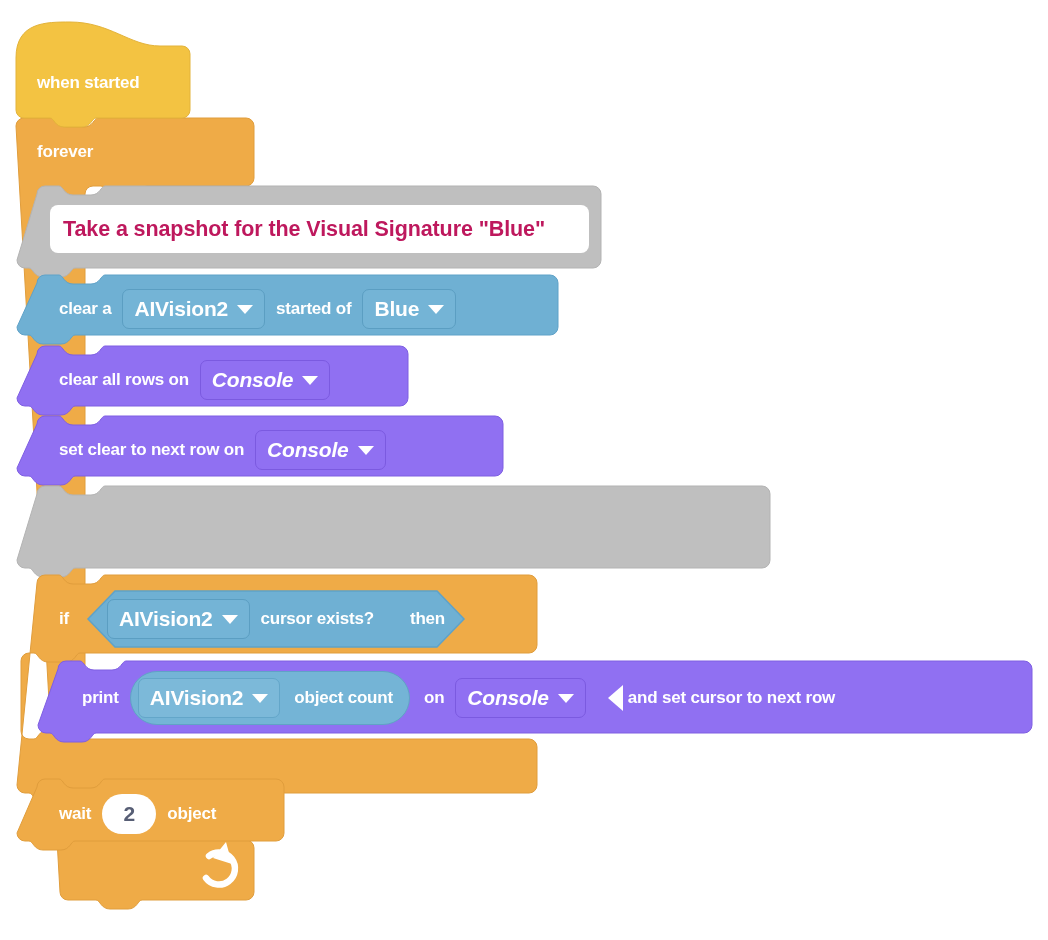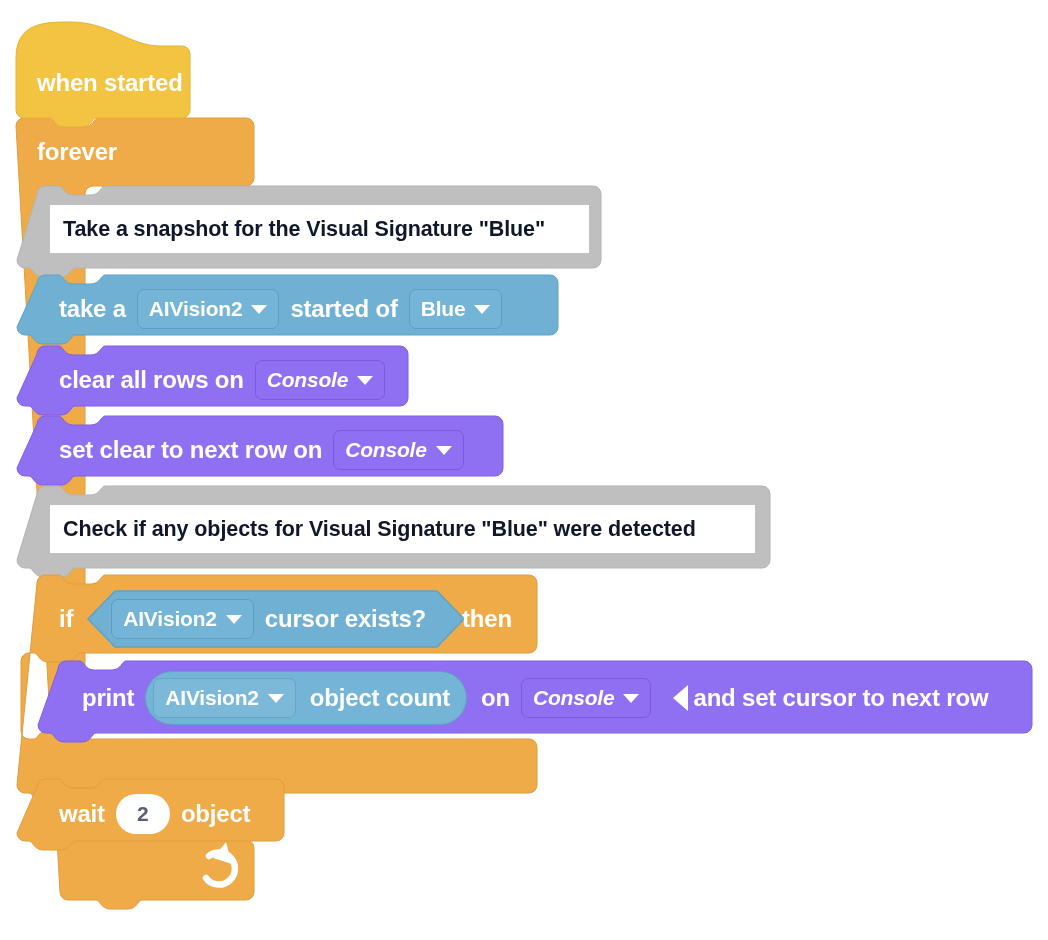--- a/index.html
+++ b/index.html
@@ -6,21 +6,21 @@
   html,body{margin:0;padding:0;background:#ffffff;}
   body{
     width:1048px;height:940px;overflow:hidden;
     font-family:"Liberation Sans",sans-serif;
     -webkit-font-smoothing:antialiased;
   }
   #canvas{position:relative;width:1048px;height:940px;}
 
   
   .lbl{
-    color:#ffffff;font-weight:bold;font-size:24px;
+    color:#ffffff;font-weight:bold;font-size:17px;
     letter-spacing:-0.2px;white-space:nowrap;
   }
 
   
   #shapes{position:absolute;left:0;top:0;width:1048px;height:940px;}
 
   
   .row{
     position:absolute;display:flex;align-items:center;
     height:0;white-space:nowrap;
@@ -51,24 +51,24 @@
   .reporter{
     display:inline-flex;align-items:center;
     background:#74b4d6;border:1.5px solid #60a2c6;
     border-radius:999px;height:54px;padding:0 16px 0 7px;box-sizing:border-box;
   }
   .gap{display:inline-block;width:11px;}
   .gap-s{display:inline-block;width:8px;}
 
   
   .comment-field{
-    position:absolute;background:#ffffff;border-radius:0;
+    position:absolute;background:#ffffff;border-radius:8px;
     display:flex;align-items:center;box-sizing:border-box;
     padding:0 13px;
-    color:#0f172a;font-weight:bold;font-size:21.5px;
+    color:#be185d;font-weight:bold;font-size:21.5px;
     letter-spacing:-0.1px;white-space:nowrap;
   }
 </style>
 </head>
 <body>
 
 <div id="canvas">
 
   <svg id="shapes" viewBox="0 0 1048 940">
     <defs>
@@ -251,21 +251,21 @@
 
   <div class="row" style="left:37px;top:152px;">
     <span class="lbl">forever</span>
   </div>
 
   <div class="comment-field" style="left:50px;top:205px;width:539px;height:48px;">
     <span>Take a snapshot for the Visual Signature "Blue"</span>
   </div>
 
   <div class="row" style="left:59px;top:309px;">
-    <span class="lbl">take a</span>
+    <span class="lbl">clear a</span>
     <span class="gap"></span>
     <span class="chip blue">
       <span class="lbl">AIVision2</span>
       <span class="caret"></span>
     </span>
     <span class="gap"></span>
     <span class="lbl">started of</span>
     <span class="gap"></span>
     <span class="chip blue">
       <span class="lbl">Blue</span>
@@ -284,23 +284,20 @@
 
   <div class="row" style="left:59px;top:450px;">
     <span class="lbl">set clear to next row on</span>
     <span class="gap"></span>
     <span class="chip purple">
       <span class="lbl">Console</span>
       <span class="caret"></span>
     </span>
   </div>
 
-  <div class="comment-field" style="left:50px;top:505px;width:705px;height:48px;">
-    <span>Check if any objects for Visual Signature "Blue" were detected</span>
-  </div>
 
   <svg style="position:absolute;left:86px;top:590px;" width="380" height="58" viewBox="0 0 380 58">
     <path fill="#6FB0D3" stroke="#5FA2C8" stroke-width="1.5" d="M29,1 H351 L378,29 L351,57 H29 L2,29 Z"></path>
   </svg>
   <div class="row" style="left:59px;top:619px;">
     <span class="lbl">if</span>
     <span class="gap" style="width:38px;"></span>
     <span class="chip blue">
       <span class="lbl">AIVision2</span>
       <span class="caret"></span>

